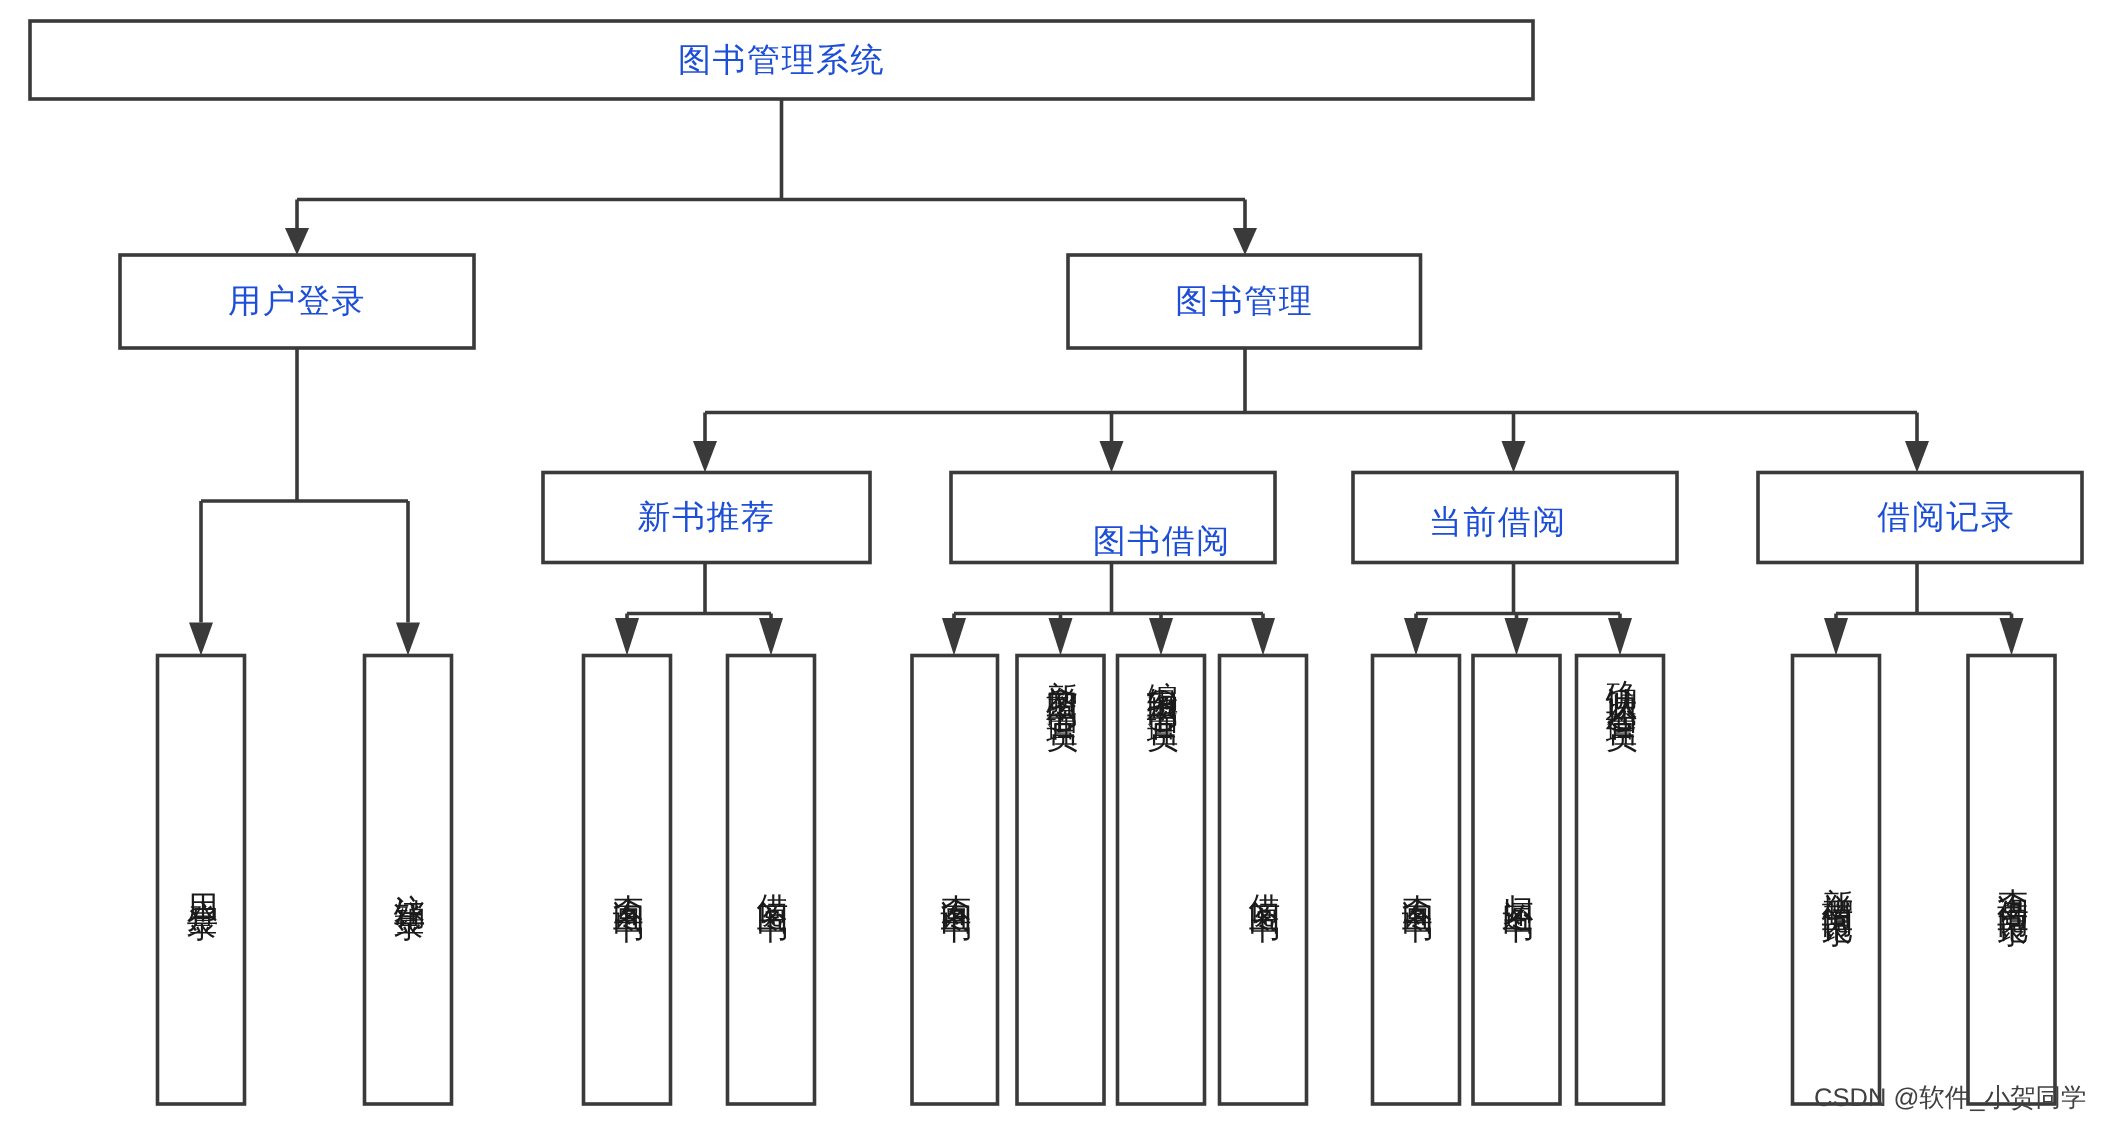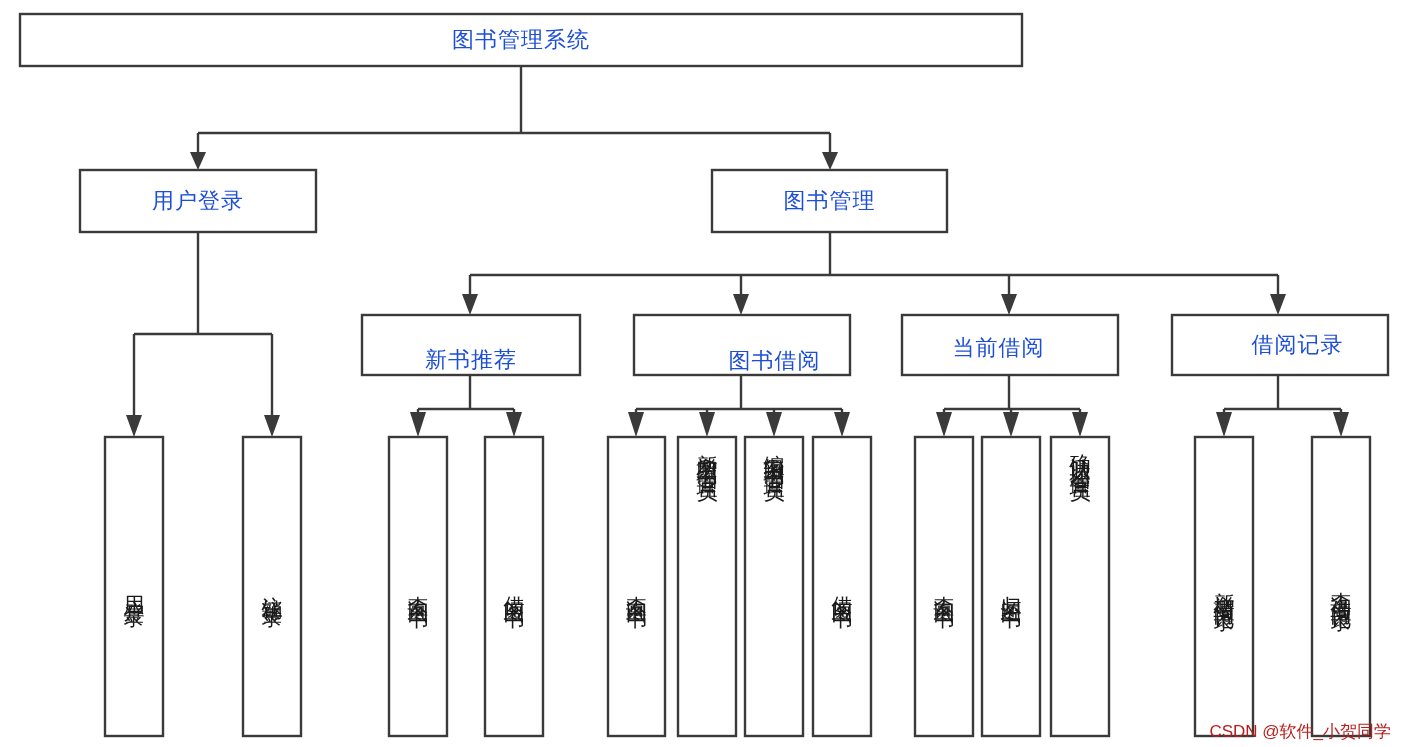--- a/index.html
+++ b/index.html
@@ -35,21 +35,21 @@
     fill: none;
   }
   .arrow-head {
     fill: #3a3a3a;
     stroke: none;
   }
   .watermark {
     position: absolute;
     right: 14px;
     bottom: 4px;
-    color: #b91c1c;
+    color: #404040;
     font-size: 17px;
     font-family: "Liberation Sans", "DejaVu Sans", sans-serif;
     white-space: nowrap;
     user-select: none;
   }
   .vlabel-wrap {
     position: absolute;
     display: flex;
     align-items: center;
     justify-content: center;
@@ -185,21 +185,21 @@
     <span class="hlabel-text">图书管理系统</span>
   </div>
 
   <div class="hlabel-wrap" style="left:80px; top:170px; width:236px; height:62px;">
     <span class="hlabel-text">用户登录</span>
   </div>
   <div class="hlabel-wrap" style="left:712px; top:170px; width:235px; height:62px;">
     <span class="hlabel-text">图书管理</span>
   </div>
 
-  <div class="hlabel-wrap" style="left:362px; top:315px; width:218px; height:60px;align-items:flex-end;">
+  <div class="hlabel-wrap" style="left:362px; top:315px; width:218px; height:60px;">
     <span class="hlabel-text">新书推荐</span>
   </div>
   <div class="hlabel-wrap" style="left:634px; top:331px; width:233px; height:60px;margin-left:24px;">
     <span class="hlabel-text">图书借阅</span>
   </div>
   <div class="hlabel-wrap" style="left:902px; top:318px; width:193px; height:60px;">
     <span class="hlabel-text">当前借阅</span>
   </div>
   <div class="hlabel-wrap" style="left:1172px; top:315px; width:251px; height:60px;">
     <span class="hlabel-text">借阅记录</span>

